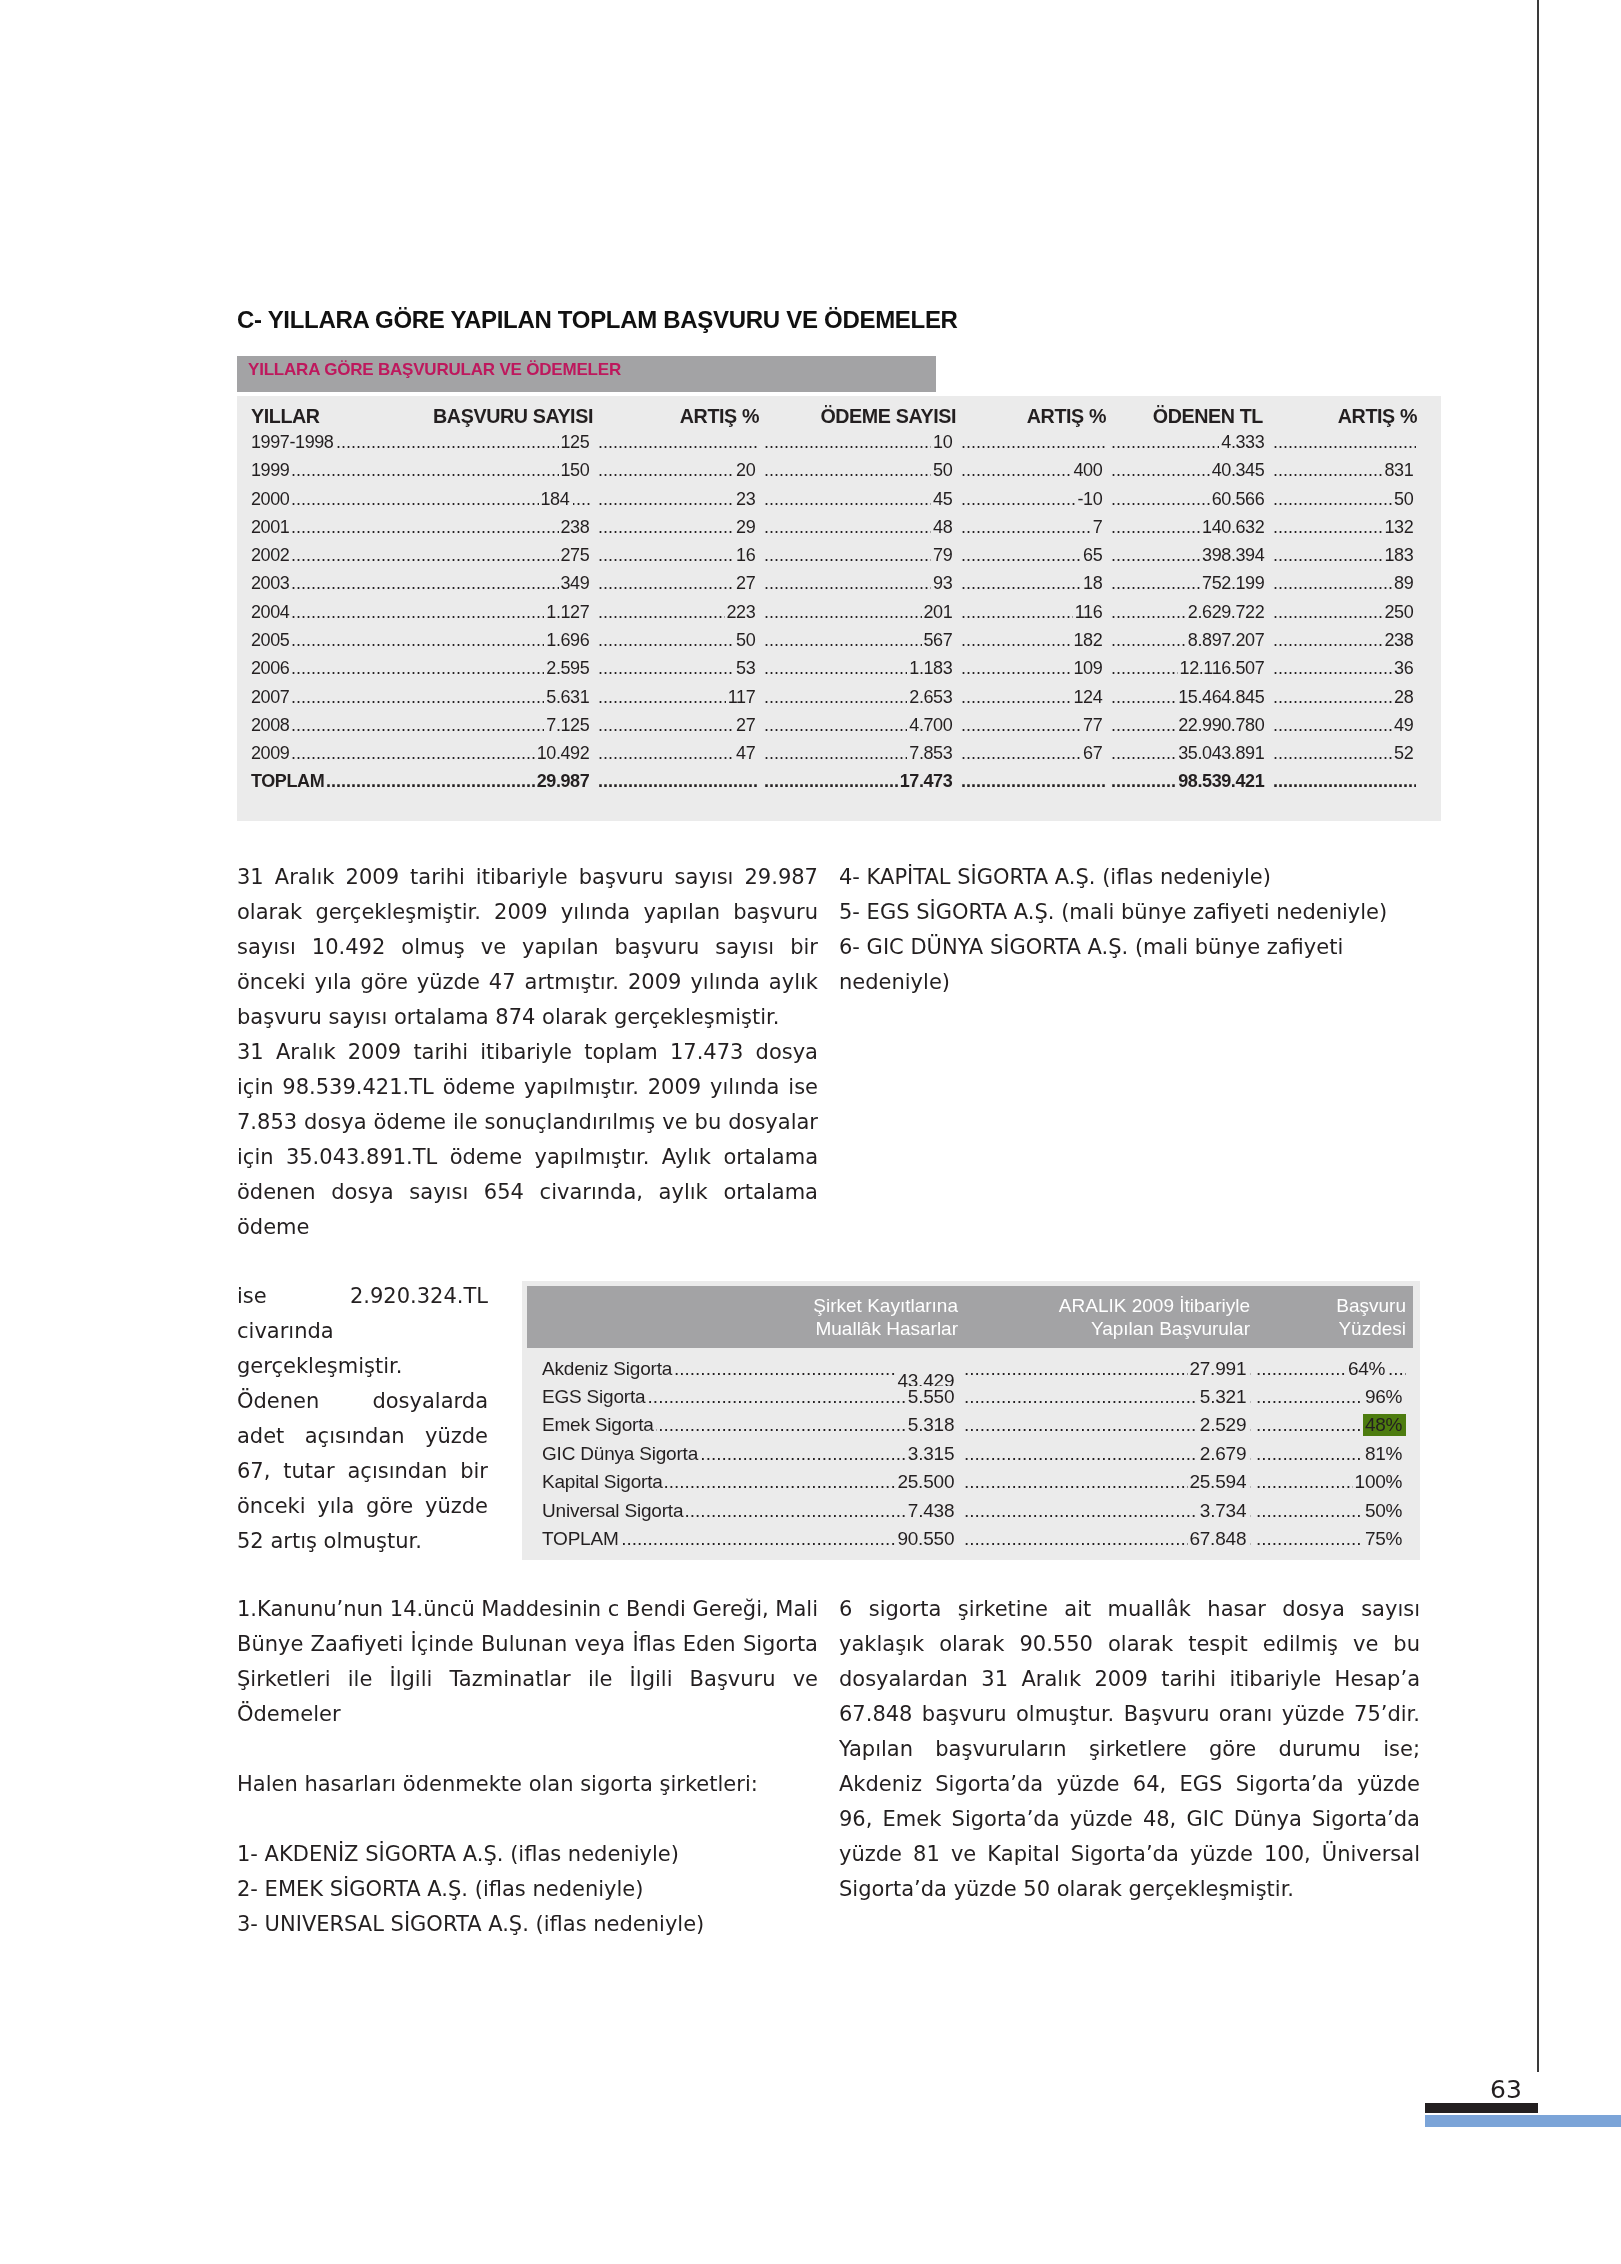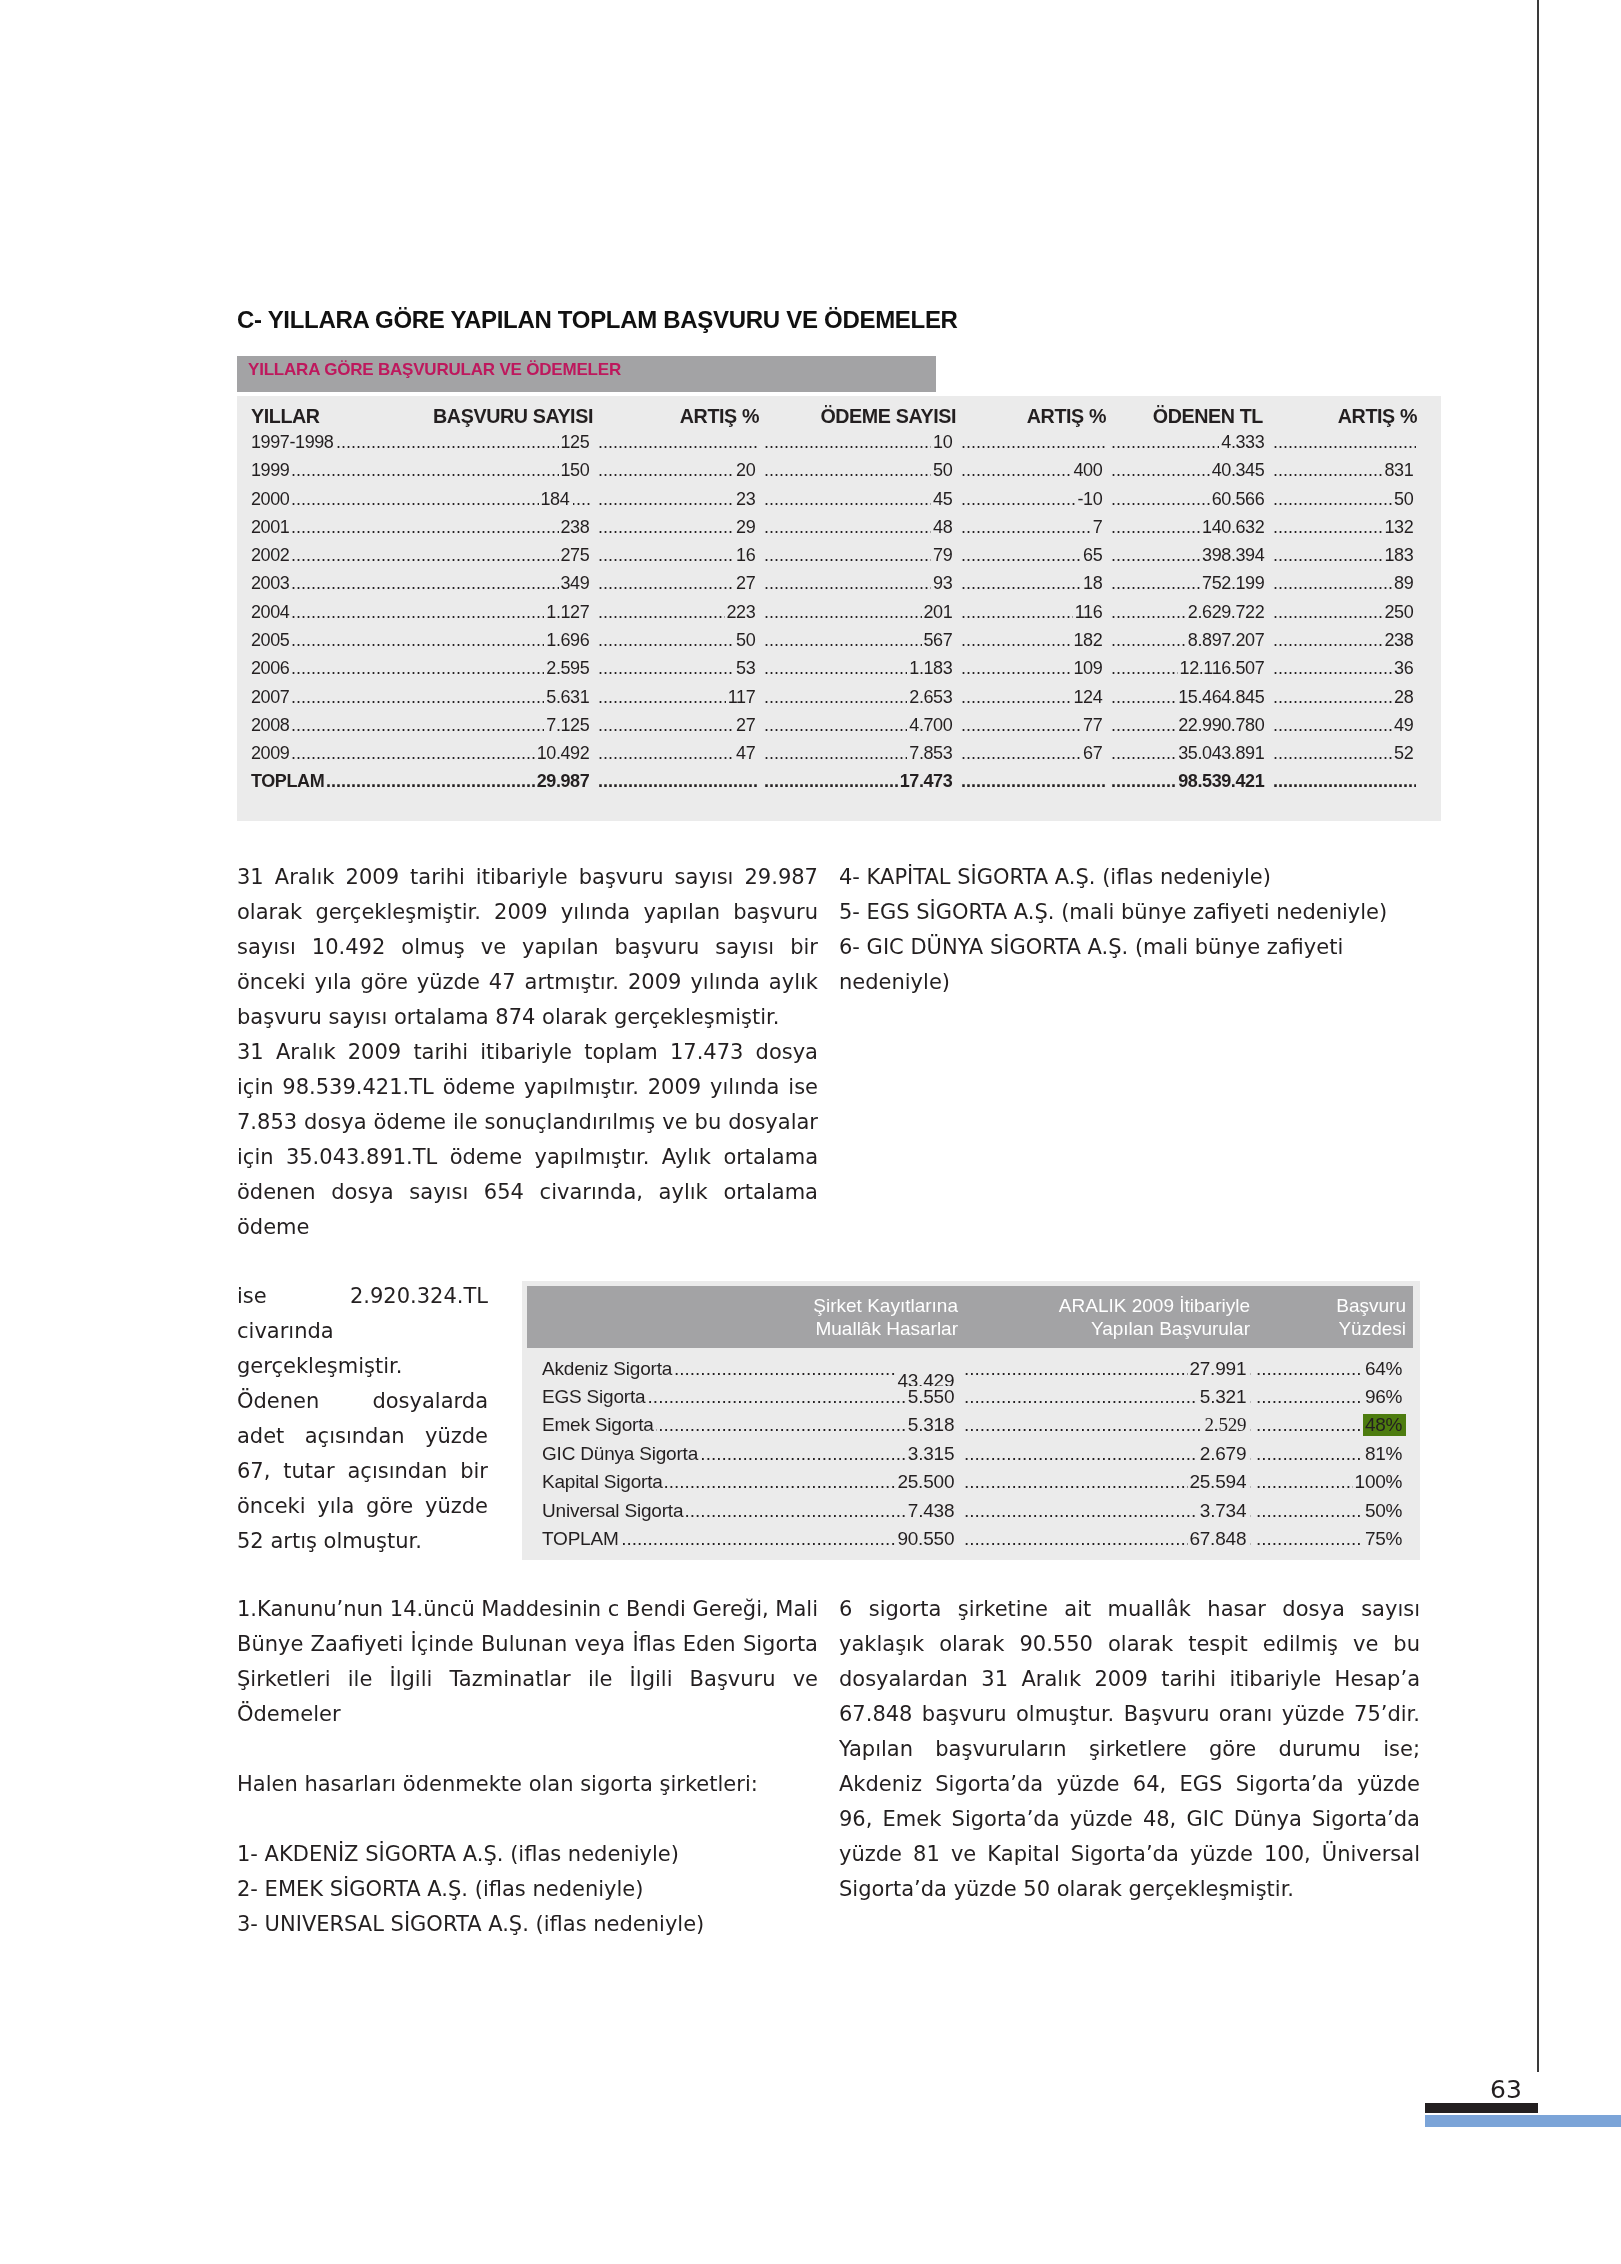--- a/index.html
+++ b/index.html
@@ -288,38 +288,38 @@
     <div class="t2h" style="top: 1295px; right: 216px;">
       <div>Başvuru</div>
       <div>Yüzdesi</div>
     </div>
   </div>
 <div id="t2">
     <div class="t2-row" style="top: 1358px;">
       <span class="t1-cell" style="background: rgb(235, 235, 235); z-index: 2; left: 0px; padding-right: 2.8px;">Akdeniz Sigorta</span>
       <span class="t1-cell" style="background: rgb(235, 235, 235); z-index: 2; right: 448px; padding-left: 1.9px; padding-right: 3.7px; margin-top: 12px;">43.429</span>
       <span class="t1-cell" style="background: rgb(235, 235, 235); z-index: 2; right: 156px; padding-left: 1.9px; padding-right: 3.7px;">27.991</span>
-      <span class="t1-cell" style="background: rgb(235, 235, 235); z-index: 2; right: 0px; padding-left: 1.9px; padding-right: 3.7px;">64%</span>
+      <span class="t1-cell" style="background: rgb(235, 235, 235); z-index: 2; right: 17px; padding-left: 1.9px; padding-right: 3.7px;">64%</span>
       <span class="lead" style="left: 0px; width: 416px; z-index: 1;"></span>
       <span class="lead" style="left: 422px; width: 287px; z-index: 1;"></span>
       <span class="lead" style="left: 714px; width: 150px; z-index: 1;"></span>
     </div>
     <div class="t2-row" style="top: 1386px;">
       <span class="t1-cell" style="background: rgb(235, 235, 235); z-index: 2; left: 0px; padding-right: 2.8px;">EGS Sigorta</span>
       <span class="t1-cell" style="background: rgb(235, 235, 235); z-index: 2; right: 448px; padding-left: 1.9px; padding-right: 3.7px;">5.550</span>
       <span class="t1-cell" style="background: rgb(235, 235, 235); z-index: 2; right: 156px; padding-left: 1.9px; padding-right: 3.7px;">5.321</span>
       <span class="t1-cell" style="background: rgb(235, 235, 235); z-index: 2; right: 0px; padding-left: 1.9px; padding-right: 3.7px;">96%</span>
       <span class="lead" style="left: 0px; width: 416px; z-index: 1;"></span>
       <span class="lead" style="left: 422px; width: 287px; z-index: 1;"></span>
       <span class="lead" style="left: 714px; width: 150px; z-index: 1;"></span>
     </div>
     <div class="t2-row" style="top: 1414px;">
       <span class="t1-cell" style="background: rgb(235, 235, 235); z-index: 2; left: 0px; padding-right: 2.8px;">Emek Sigorta</span>
       <span class="t1-cell" style="background: rgb(235, 235, 235); z-index: 2; right: 448px; padding-left: 1.9px; padding-right: 3.7px;">5.318</span>
-      <span class="t1-cell" style="background: rgb(235, 235, 235); z-index: 2; right: 156px; padding-left: 1.9px; padding-right: 3.7px; font-family: Liberation Serif, serif;">2.529</span>
+      <span class="t1-cell" style="background: rgb(235, 235, 235); z-index: 2; right: 156px; padding-left: 1.9px; padding-right: 3.7px;">2.529</span>
       <span class="t1-cell" style="background: #4d7c0f; z-index: 2; right: 0px; padding-left: 1.9px; padding-right: 3.7px;">48%</span>
       <span class="lead" style="left: 0px; width: 416px; z-index: 1;"></span>
       <span class="lead" style="left: 422px; width: 287px; z-index: 1;"></span>
       <span class="lead" style="left: 714px; width: 150px; z-index: 1;"></span>
     </div>
     <div class="t2-row" style="top: 1443px;">
       <span class="t1-cell" style="background: rgb(235, 235, 235); z-index: 2; left: 0px; padding-right: 2.8px;">GIC Dünya Sigorta</span>
       <span class="t1-cell" style="background: rgb(235, 235, 235); z-index: 2; right: 448px; padding-left: 1.9px; padding-right: 3.7px;">3.315</span>
       <span class="t1-cell" style="background: rgb(235, 235, 235); z-index: 2; right: 156px; padding-left: 1.9px; padding-right: 3.7px;">2.679</span>
       <span class="t1-cell" style="background: rgb(235, 235, 235); z-index: 2; right: 0px; padding-left: 1.9px; padding-right: 3.7px;">81%</span>

